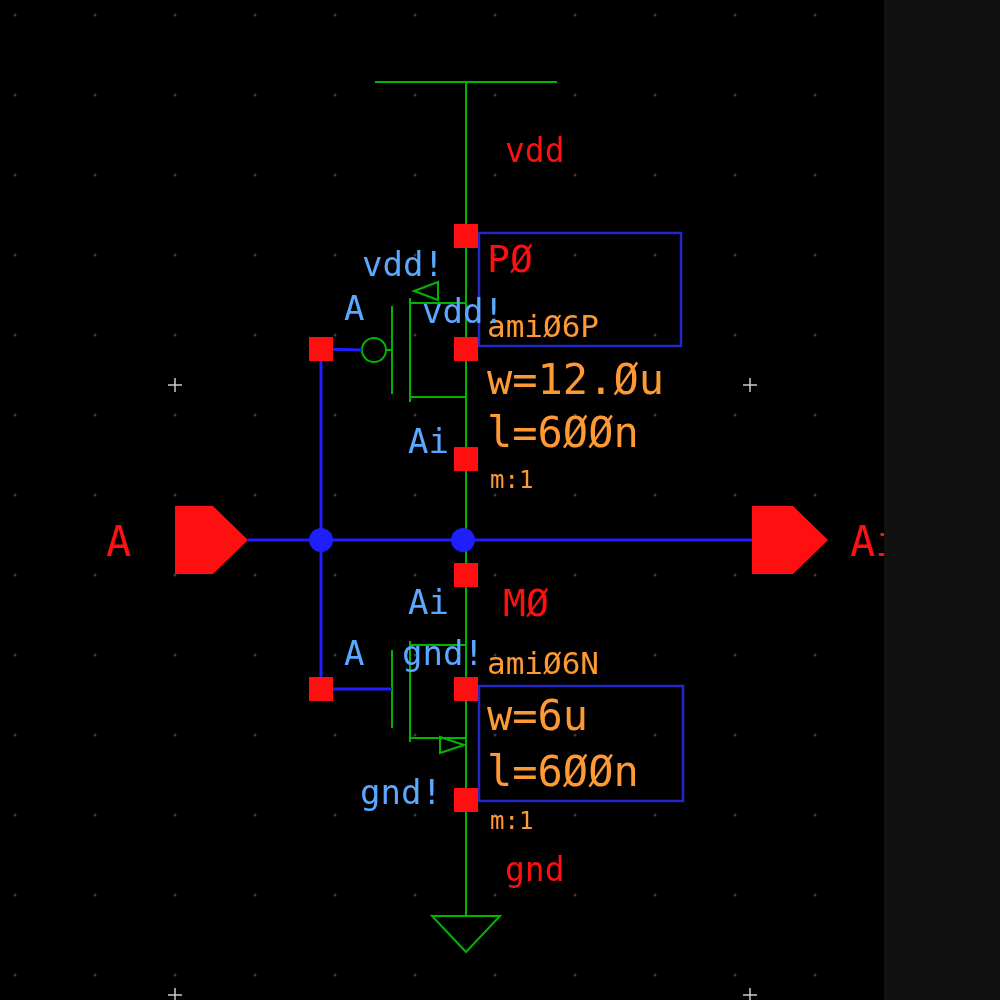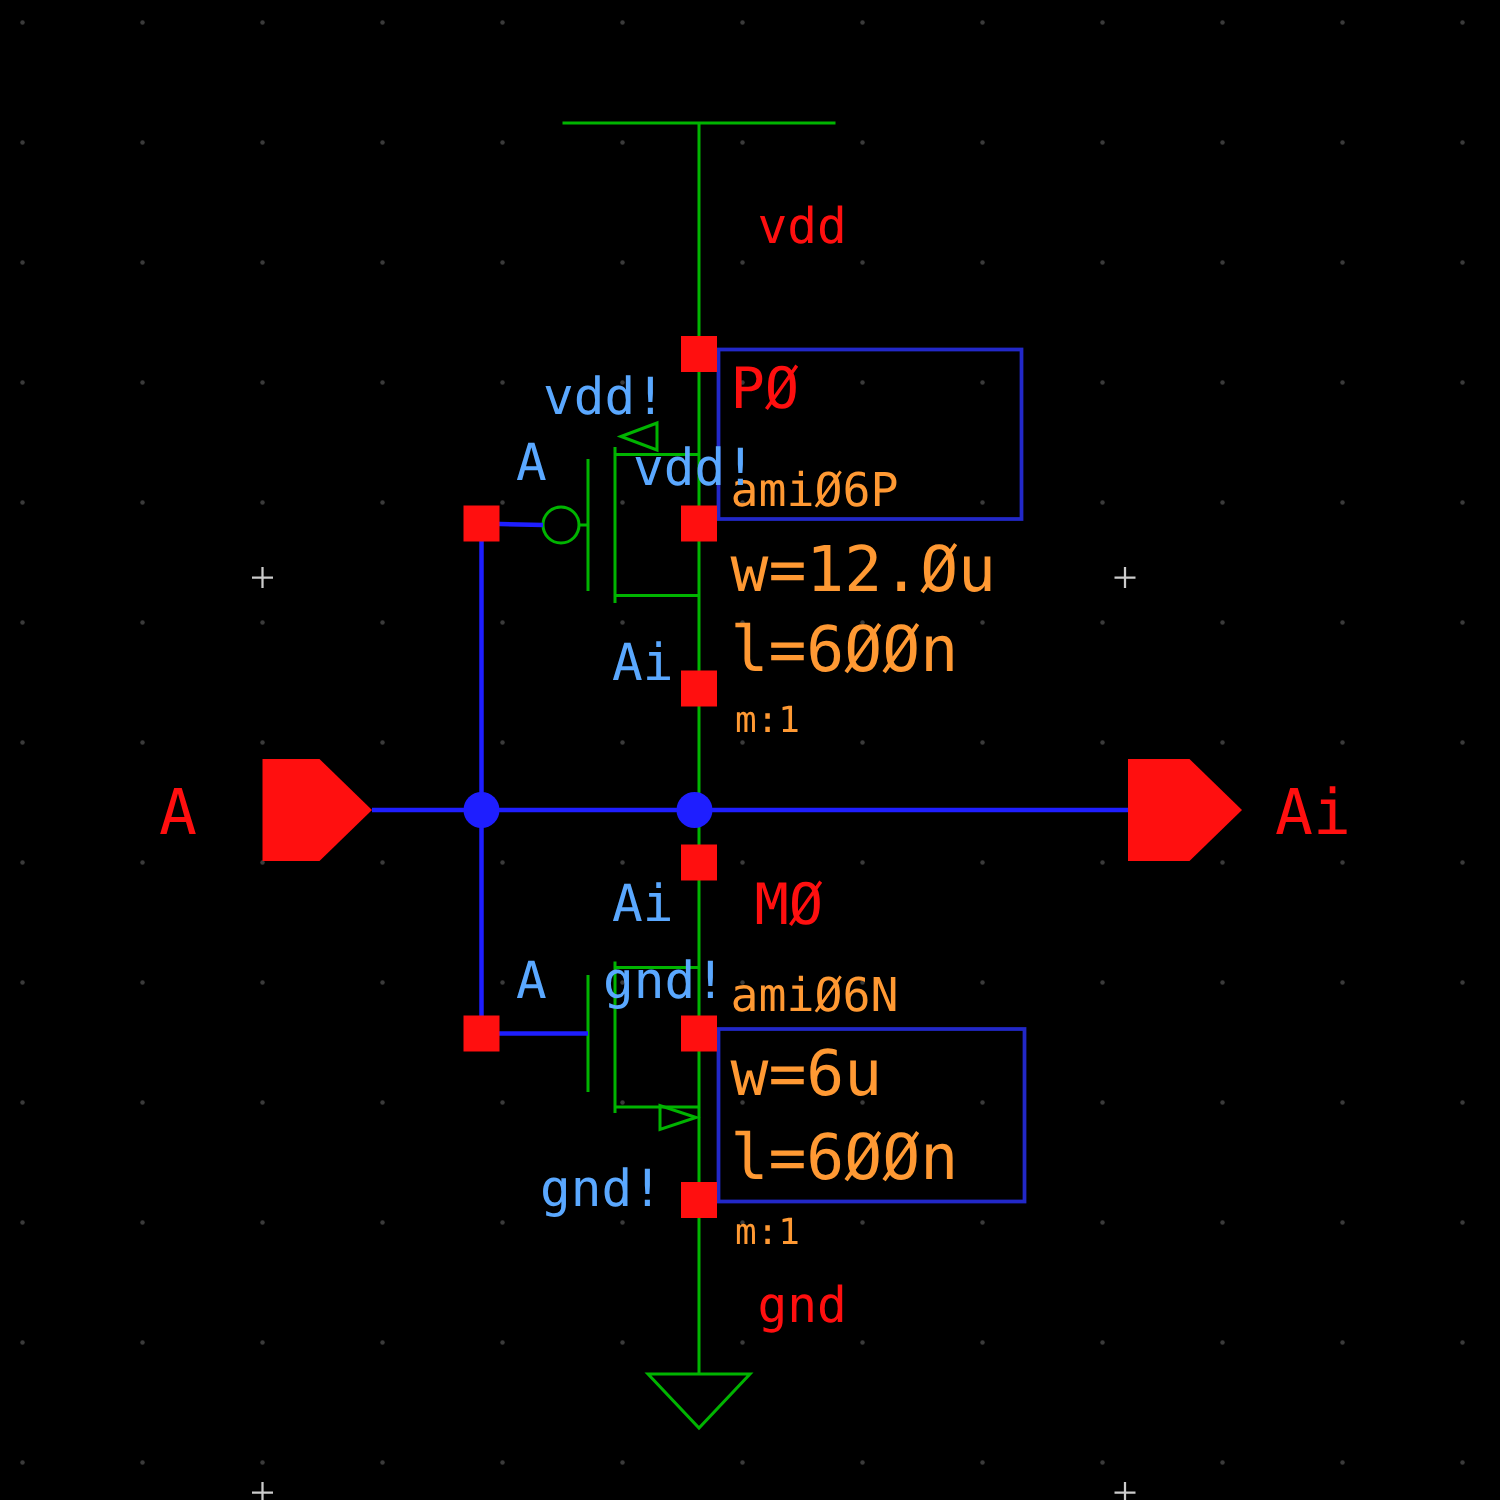--- a/index.html
+++ b/index.html
@@ -9,21 +9,21 @@
     --selblue:#2228c8;
     --red:#ff0f0f;
     --orange:#ff9933;
     --cyan:#5aa8ff;
     --griddot:#3a3a3a;
     --cross:#cccccc;
   }
   html,body{margin:0;padding:0;background:#111;}
   .canvas{
     position:relative;
-    width:1000px;height:1000px;
+    width:884px;height:1000px;
     background:var(--bg);
     overflow:hidden;
   }
   svg{display:block;}
   .t{font-family:"DejaVu Sans Mono","Liberation Mono",monospace;}
   .t-red{fill:var(--red);}
   .t-orange{fill:var(--orange);}
   .t-cyan{fill:var(--cyan);}
   .wire-green{stroke:var(--green);stroke-width:2;fill:none;}
   .wire-blue{stroke:var(--blue);stroke-width:3;fill:none;}

